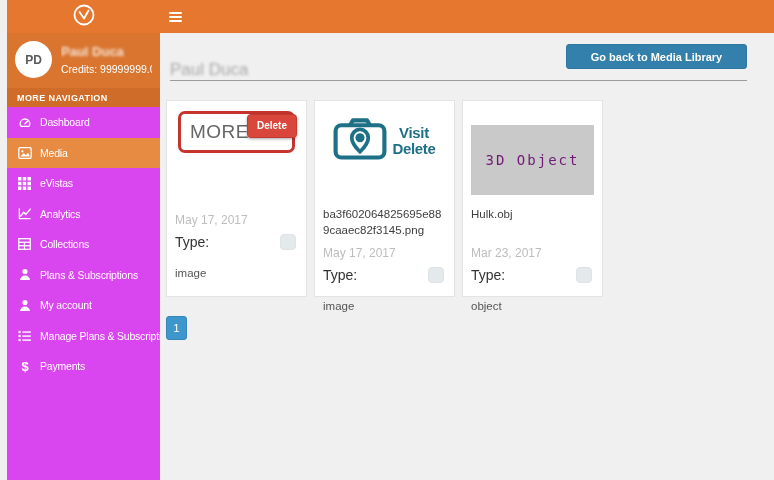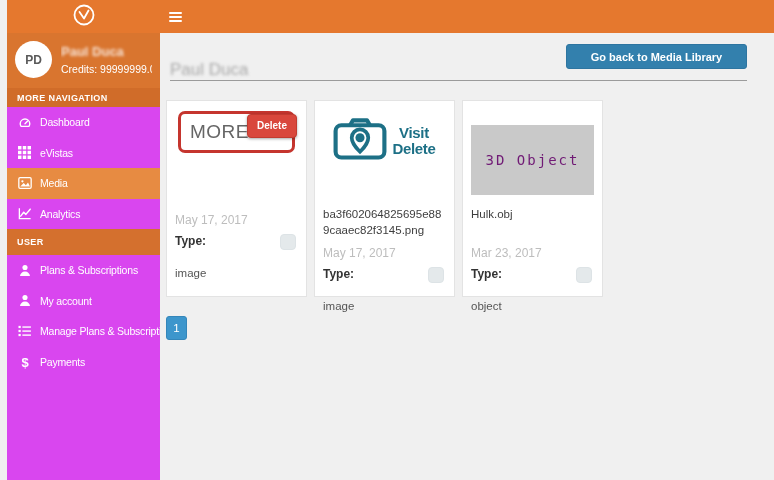--- a/index.html
+++ b/index.html
@@ -56,21 +56,21 @@
   .vw-wrap { margin-top:8px; display:flex; align-items:center; gap:5px; cursor:pointer; }
   .vw-text { color:#1d7086; font-weight:bold; font-size:15px; line-height:1.05; text-align:center; letter-spacing:-.3px; }
 
   .obj-box { margin-top:16px; width:123px; height:70px; background:#c9c9c9; display:flex; align-items:center;
              justify-content:center; font-family:"DejaVu Sans Mono", monospace; font-size:14px;
              color:#701a75; letter-spacing:2px; cursor:pointer; }
 
   .filename { margin-top:2px; font-size:11.5px; line-height:1.35; color:#3e3e3e; min-height:31px; word-break:break-all; }
   .card-date { margin-top:8px; font-size:12px; color:#bdbdbd; }
   .type-row { margin-top:7px; display:flex; justify-content:space-between; align-items:flex-start; }
-  .type-label { font-size:12px; font-weight:bold; color:#333; }
+  .type-label { font-size:14px; font-weight:normal; color:#333; }
   .type-check { width:16px; height:16px; border-radius:4px; background:#e4e9eb; border:1px solid #dde3e6;
                 margin-right:2px; cursor:pointer; }
   .type-value { margin-top:17px; font-size:11.5px; color:#555; }
 
   .pagination { margin:19px 0 0 13px; }
   .page-btn { width:21px; height:24px; background:#3d96cc; border:1px solid #3486ba; border-radius:3px;
               color:#fff; font-size:11.5px; display:flex; align-items:center; justify-content:center; cursor:pointer; }
 </style>
 </head>
 <body>
@@ -98,20 +98,31 @@
     <div class="nav-header">MORE NAVIGATION</div>
 
     <div class="nav-item">
       <span class="ic">
         <svg width="14" height="13" viewBox="0 0 16 15">
           <path d="M8 3.5 a5.5 5.5 0 0 0 -5.5 5.5 c0 1.2 .4 2.2 1 3 h9 c.6 -.8 1 -1.8 1 -3 A5.5 5.5 0 0 0 8 3.5z" fill="none" stroke="#fff" stroke-width="1.6"></path>
           <line x1="8" y1="9" x2="11" y2="5.8" stroke="#fff" stroke-width="1.6" stroke-linecap="round"></line>
         </svg>
       </span>
       <span class="lbl">Dashboard</span>
+    </div>
+
+    <div class="nav-item active">
+      <span class="ic">
+        <svg width="14" height="12" viewBox="0 0 16 14">
+          <rect x="0.8" y="0.8" width="14.4" height="12.4" rx="1.5" fill="none" stroke="#fff" stroke-width="1.5"></rect>
+          <circle cx="5" cy="5" r="1.3" fill="#fff"></circle>
+          <path d="M2.5 11 L6.5 7 L9 9.5 L11.5 6.5 L13.8 11 Z" fill="#fff"></path>
+        </svg>
+      </span>
+      <span class="lbl">Media</span>
     </div>
 
     <div class="nav-item">
       <span class="ic">
         <svg width="13" height="13" viewBox="0 0 15 15">
           <g fill="#fff">
             <rect x="0" y="0" width="4" height="4"></rect>
               <rect x="5.5" y="0" width="4" height="4"></rect>
               <rect x="11" y="0" width="4" height="4"></rect>
             <rect x="0" y="5.5" width="4" height="4"></rect>
@@ -119,43 +130,42 @@
               <rect x="11" y="5.5" width="4" height="4"></rect>
             <rect x="0" y="11" width="4" height="4"></rect>
               <rect x="5.5" y="11" width="4" height="4"></rect>
               <rect x="11" y="11" width="4" height="4"></rect>
           </g>
         </svg>
       </span>
       <span class="lbl">eVistas</span>
     </div>
 
-    <div class="nav-item active">
-      <span class="ic">
-        <svg width="14" height="12" viewBox="0 0 16 14">
-          <rect x="0.8" y="0.8" width="14.4" height="12.4" rx="1.5" fill="none" stroke="#fff" stroke-width="1.5"></rect>
-          <circle cx="5" cy="5" r="1.3" fill="#fff"></circle>
-          <path d="M2.5 11 L6.5 7 L9 9.5 L11.5 6.5 L13.8 11 Z" fill="#fff"></path>
-        </svg>
-      </span>
-      <span class="lbl">Media</span>
-    </div>
-
     <div class="nav-item">
       <span class="ic">
         <svg width="14" height="13" viewBox="0 0 16 15">
           <path d="M1.5 1.5 V13.5 H14.5" fill="none" stroke="#fff" stroke-width="1.5"></path>
           <path d="M3 10.5 L6.5 6 L9 8.5 L14 2.5" fill="none" stroke="#fff" stroke-width="1.7" stroke-linejoin="round" stroke-linecap="round"></path>
         </svg>
       </span>
       <span class="lbl">Analytics</span>
     </div>
 
-
-    <div class="nav-header user-h">USER</div>
+    <div class="nav-item">
+      <span class="ic">
+        <svg width="13" height="12" viewBox="0 0 15 14">
+          <rect x="0.8" y="0.8" width="13.4" height="12.4" fill="none" stroke="#fff" stroke-width="1.5"></rect>
+          <line x1="0.8" y1="5" x2="14.2" y2="5" stroke="#fff" stroke-width="1.5"></line>
+          <line x1="0.8" y1="9" x2="14.2" y2="9" stroke="#fff" stroke-width="1.5"></line>
+          <line x1="7.5" y1="5" x2="7.5" y2="13.2" stroke="#fff" stroke-width="1.5"></line>
+        </svg>
+      </span>
+      <span class="lbl">Collections</span>
+    </div>
+
 
 
     <div class="nav-item">
       <span class="ic">
         <svg width="12" height="13" viewBox="0 0 14 15">
           <g fill="#fff">
             <circle cx="7" cy="4" r="3"></circle>
             <path d="M1.2 14 a5.8 5.2 0 0 1 11.6 0 z"></path>
           </g>
         </svg>

